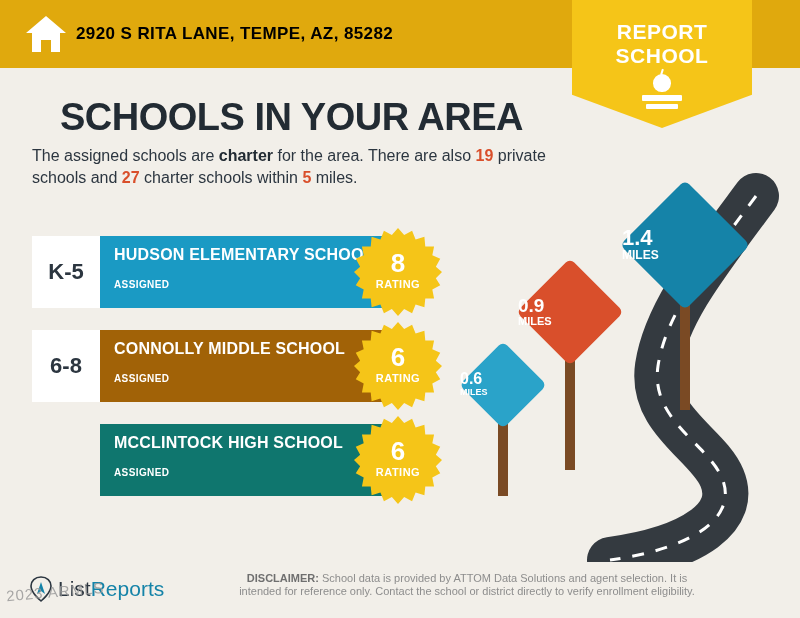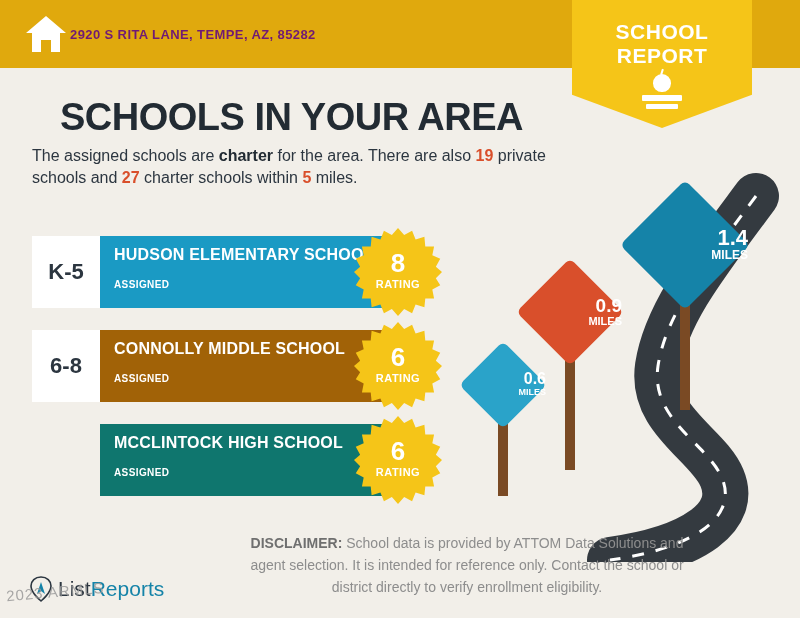--- a/index.html
+++ b/index.html
@@ -26,23 +26,23 @@
     background: #e0a90d;
     display: flex;
     align-items: center;
   }
   .house-icon {
     margin-left: 24px;
     width: 44px; height: 40px;
     position: relative;
   }
   .header-address {
-    margin-left: 2px;
-    color: #701a75;
-    font-size: 13px;
+    margin-left: 8px;
+    color: #000000;
+    font-size: 17px;
     font-weight: bold;
     letter-spacing: 0.4px;
   }
 
   
   .badge {
     position: absolute;
     top: 0; left: 572px;
     width: 180px;
     height: 128px;
@@ -194,21 +194,21 @@
   .sign-diamond {
     position: absolute;
     left: 0; top: 0;
     transform: rotate(45deg);
     border-radius: 6px;
   }
   .sign-text {
     position: absolute;
     left: 0; top: 0;
     width: 100%;
-    text-align: right;
+    text-align: left;
     color: #ffffff;
     font-weight: bold;
     line-height: 1.05;
   }
 
   
   #sign-14 { left: 162px; top: 20px; width: 126px; height: 126px; }
   #sign-14 .sign-post { top: 100px; height: 128px; }
   #sign-14 .sign-diamond { width: 92px; height: 92px; margin: 17px; background: #1583a8; }
   #sign-14 .sign-text { top: 44px; }
@@ -252,22 +252,22 @@
   }
   .logo-text {
     font-size: 21px;
     color: #2c3640;
   }
   .logo-text .accent { color: #1583a8; }
   .disclaimer {
     position: absolute;
     left: 232px; bottom: 20px;
     width: 470px;
-    font-size: 14px;
-    line-height: 22px;
+    font-size: 11px;
+    line-height: 13px;
     color: #8d8d8d;
     text-align: center;
   }
   .disclaimer b { color: #6f6f6f; }
   .watermark {
     position: absolute;
     left: 6px; bottom: 18px;
     font-size: 15px;
     color: #9a9a9a;
     letter-spacing: 1px;
@@ -284,22 +284,22 @@
     <div class="house-icon">
       <svg width="44" height="40" viewBox="0 0 44 40">
         <path d="M22 2 L42 19 L36 19 L36 38 L27 38 L27 26 L17 26 L17 38 L8 38 L8 19 L2 19 Z" fill="#ffffff"></path>
       </svg>
     </div>
     <div class="header-address">2920 S RITA LANE, TEMPE, AZ, 85282</div>
   </div>
 
   <div class="badge">
     <div class="badge-title">
+      <div>REPORT</div>
       <div>SCHOOL</div>
-      <div>REPORT</div>
     </div>
     <div class="badge-icon">
       <div class="apple"></div>
       <div class="book1"></div>
       <div class="book2"></div>
     </div>
   </div>
 
   <div class="main-title">SCHOOLS IN YOUR AREA</div>
 

